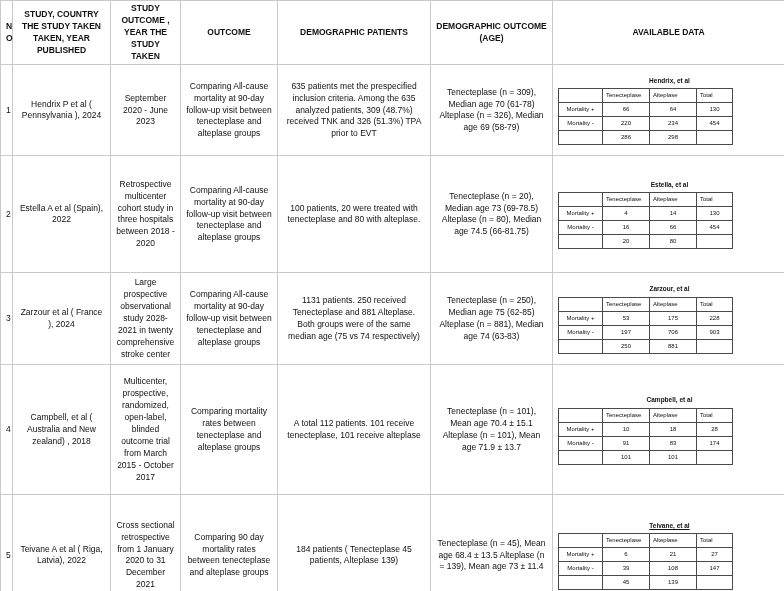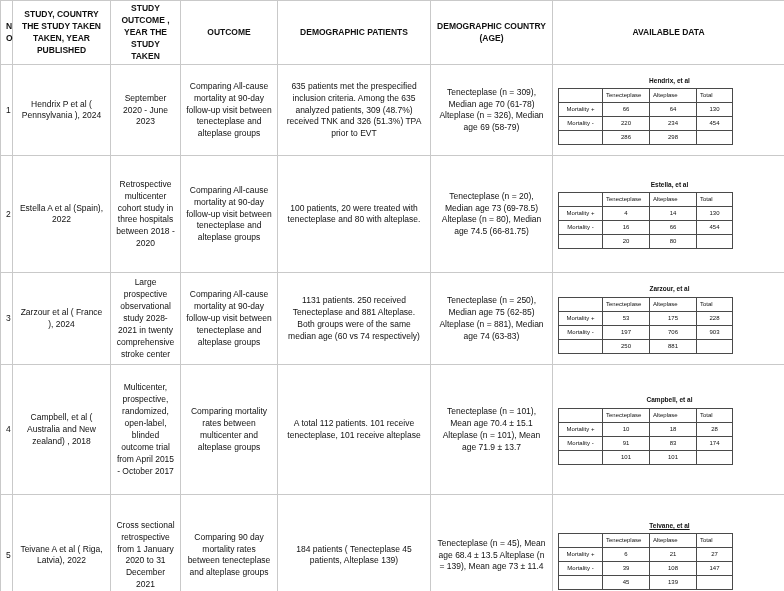--- a/index.html
+++ b/index.html
@@ -45,21 +45,21 @@
       <col style="width:122px">
     <col style="width:232px">
   </colgroup>
   <tbody>
       <tr class="hdr">
     <th>NO</th>
     <th>STUDY, COUNTRY THE STUDY TAKEN TAKEN, YEAR PUBLISHED</th>
     <th>STUDY OUTCOME , YEAR THE STUDY TAKEN</th>
     <th>OUTCOME</th>
     <th>DEMOGRAPHIC PATIENTS</th>
-    <th>DEMOGRAPHIC COUNTRY (AGE)</th>
+    <th>DEMOGRAPHIC OUTCOME (AGE)</th>
     <th>AVAILABLE DATA</th>
   </tr>
 
   <tr class="r1">
     <td>1</td>
     <td>Hendrix P et al ( Pennsylvania ), 2024</td>
     <td>September 2020 - June 2023</td>
     <td>Comparing  All-cause mortality at 90-day follow-up visit  between tenecteplase and alteplase groups</td>
     <td>635 patients met the prespecified inclusion criteria. Among the 635 analyzed patients, 309 (48.7%) received TNK and 326 (51.3%) TPA prior to EVT</td>
     <td>Tenecteplase (n = 309), Median age 70 (61-78) Alteplase (n = 326), Median age 69 (58-79)</td>
@@ -146,21 +146,21 @@
       </tbody>
           </table>
     </td>
   </tr>
 
   <tr class="r3">
     <td>3</td>
     <td>Zarzour et al ( France ), 2024</td>
     <td>Large prospective observational study 2028-2021 in twenty comprehensive stroke center</td>
     <td>Comparing  All-cause mortality at 90-day follow-up visit  between tenecteplase and alteplase groups</td>
-    <td>1131 patients. 250 received Tenecteplase and 881 Alteplase. Both groups were of the same median age (60 vs 74 respectively)</td>
+    <td>1131 patients. 250 received Tenecteplase and 881 Alteplase. Both groups were of the same median age (75 vs 74 respectively)</td>
     <td>Tenecteplase (n = 250), Median age 75 (62-85) Alteplase (n = 881), Median age 74 (63-83)</td>
     <td class="avail">
       <div class="mini-label">Zarzour, et al</div>
       <table class="mini">
         <colgroup>
               <col style="width:44px">
               <col style="width:47px">
               <col style="width:47px">
               <col style="width:36px">
             </colgroup>
@@ -190,22 +190,22 @@
           <td></td>
         </tr>
       </tbody>
           </table>
     </td>
   </tr>
 
   <tr class="r4">
     <td>4</td>
     <td>Campbell, et al ( Australia and New zealand) , 2018</td>
-    <td>Multicenter, prospective, randomized, open-label, blinded outcome trial from April 2015 - October 2017</td>
-    <td>Comparing mortality rates between multicenter and alteplase groups</td>
+    <td>Multicenter, prospective, randomized, open-label, blinded outcome trial from March 2015 - October 2017</td>
+    <td>Comparing mortality rates between tenecteplase and alteplase groups</td>
     <td>A total 112 patients. 101  receive tenecteplase, 101  receive alteplase</td>
     <td>Tenecteplase (n = 101), Mean age 70.4 ±  15.1 Alteplase (n = 101), Mean age 71.9 ± 13.7</td>
     <td class="avail">
       <div class="mini-label">Campbell, et al</div>
       <table class="mini">
         <colgroup>
               <col style="width:44px">
               <col style="width:47px">
               <col style="width:47px">
               <col style="width:36px">

